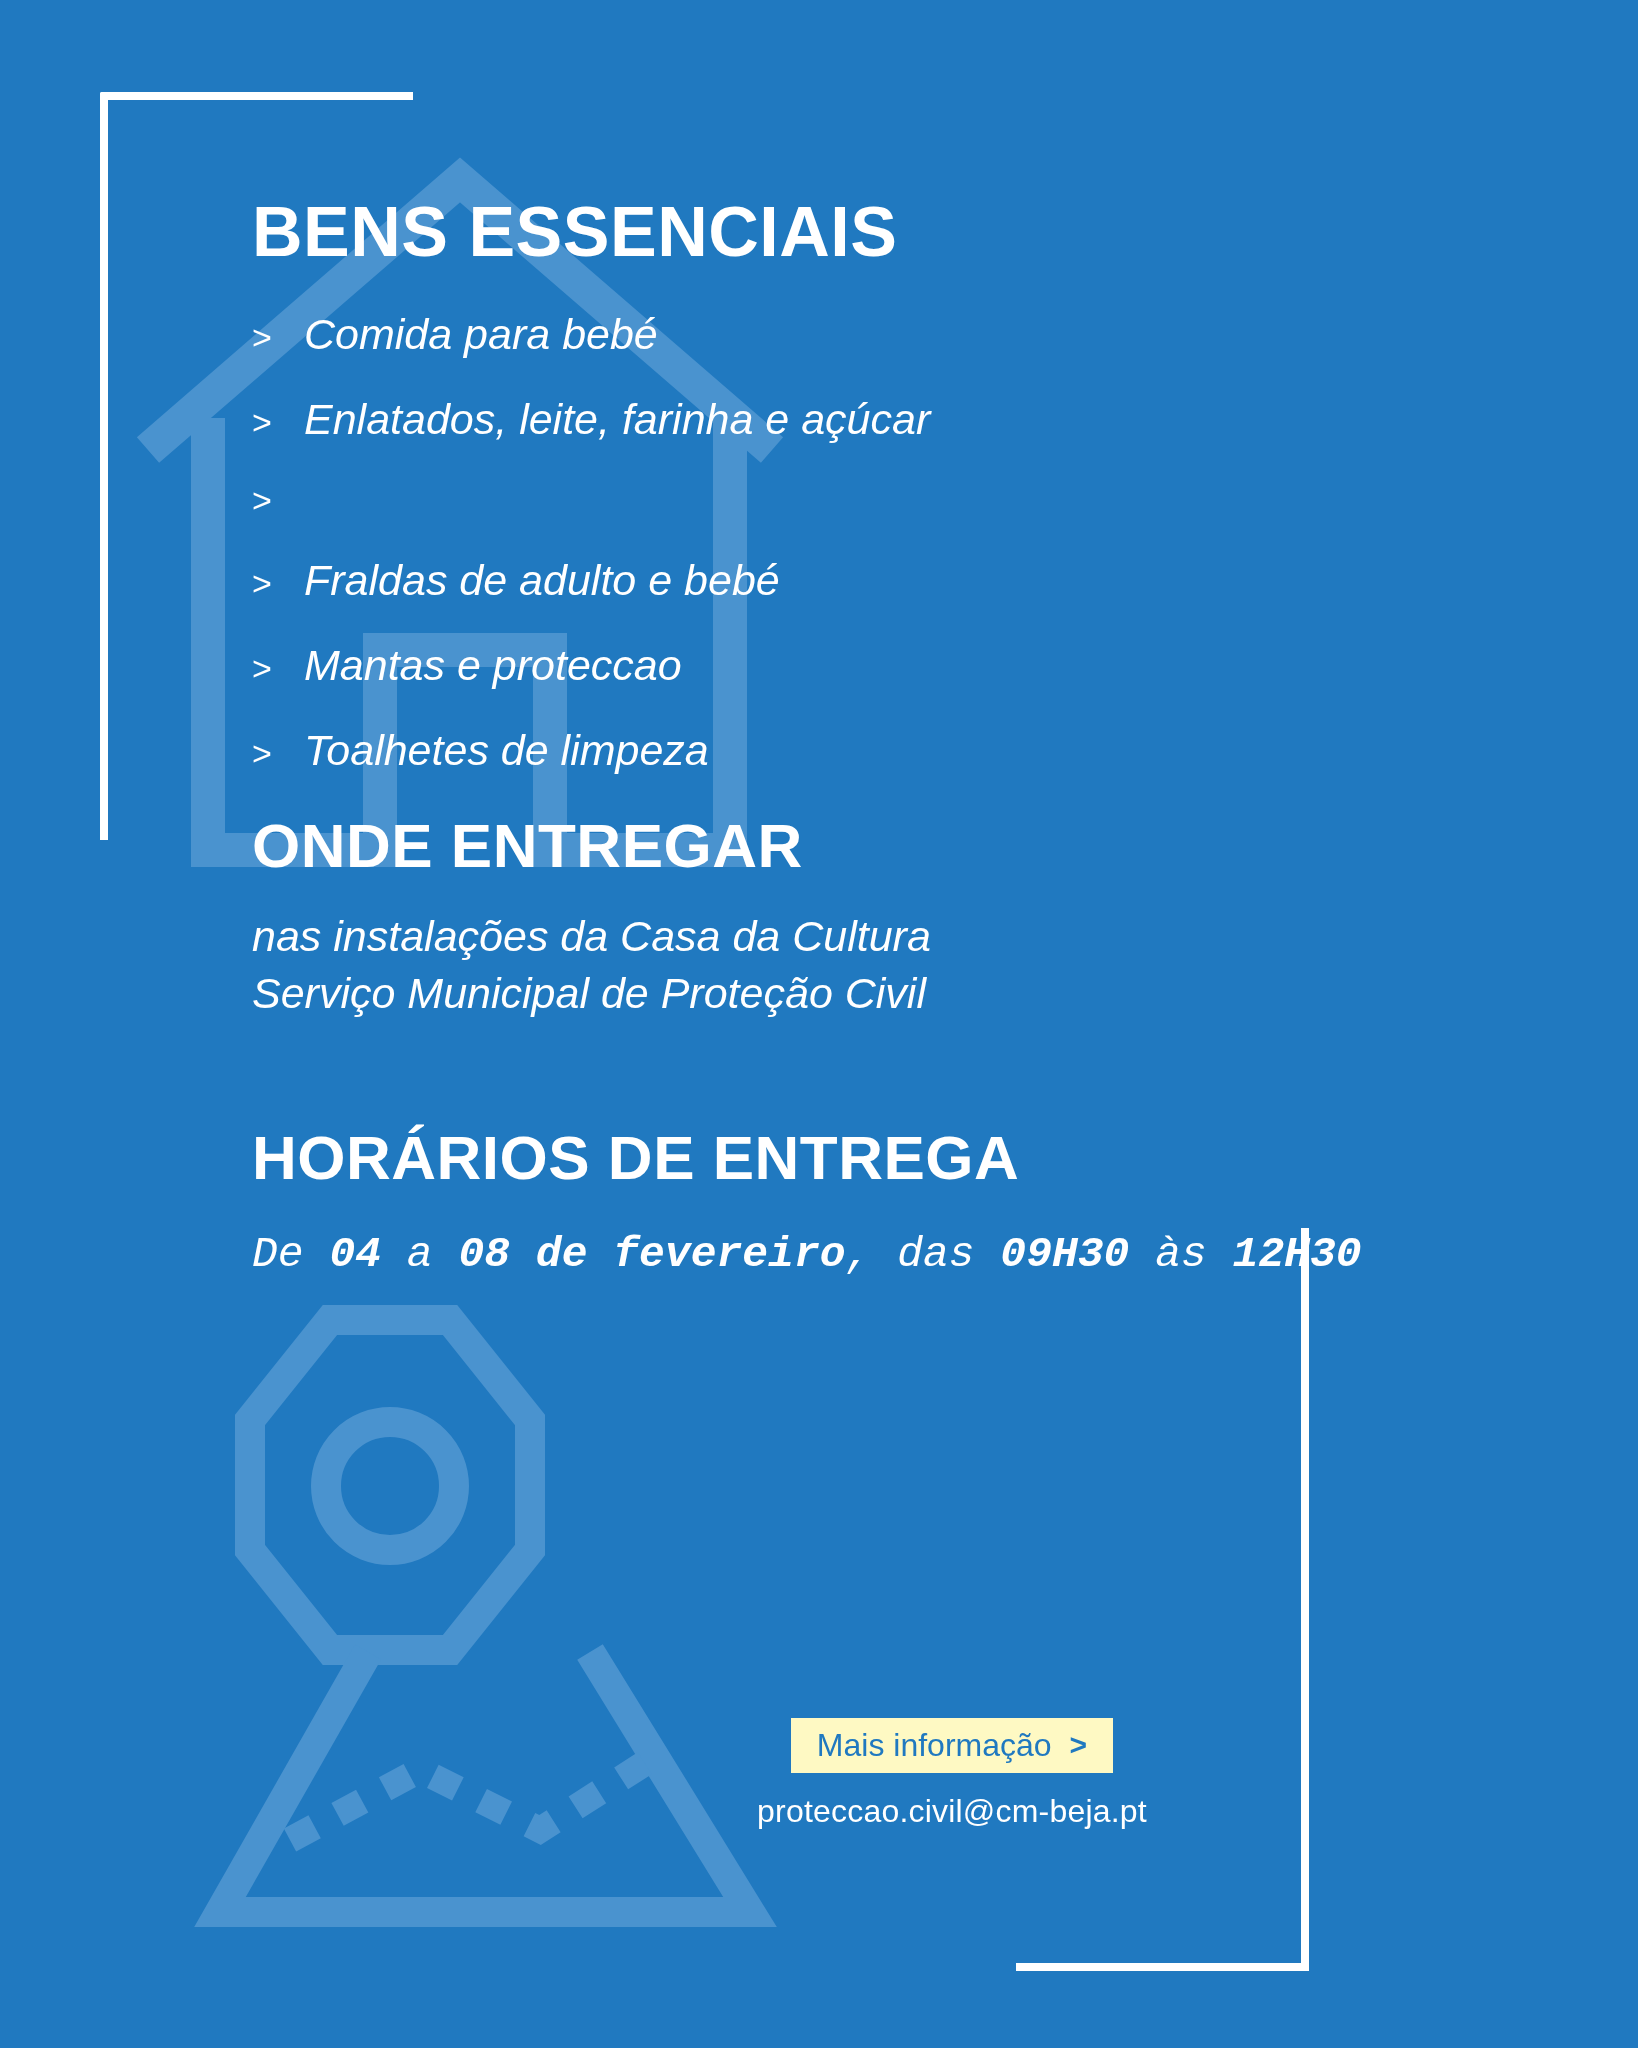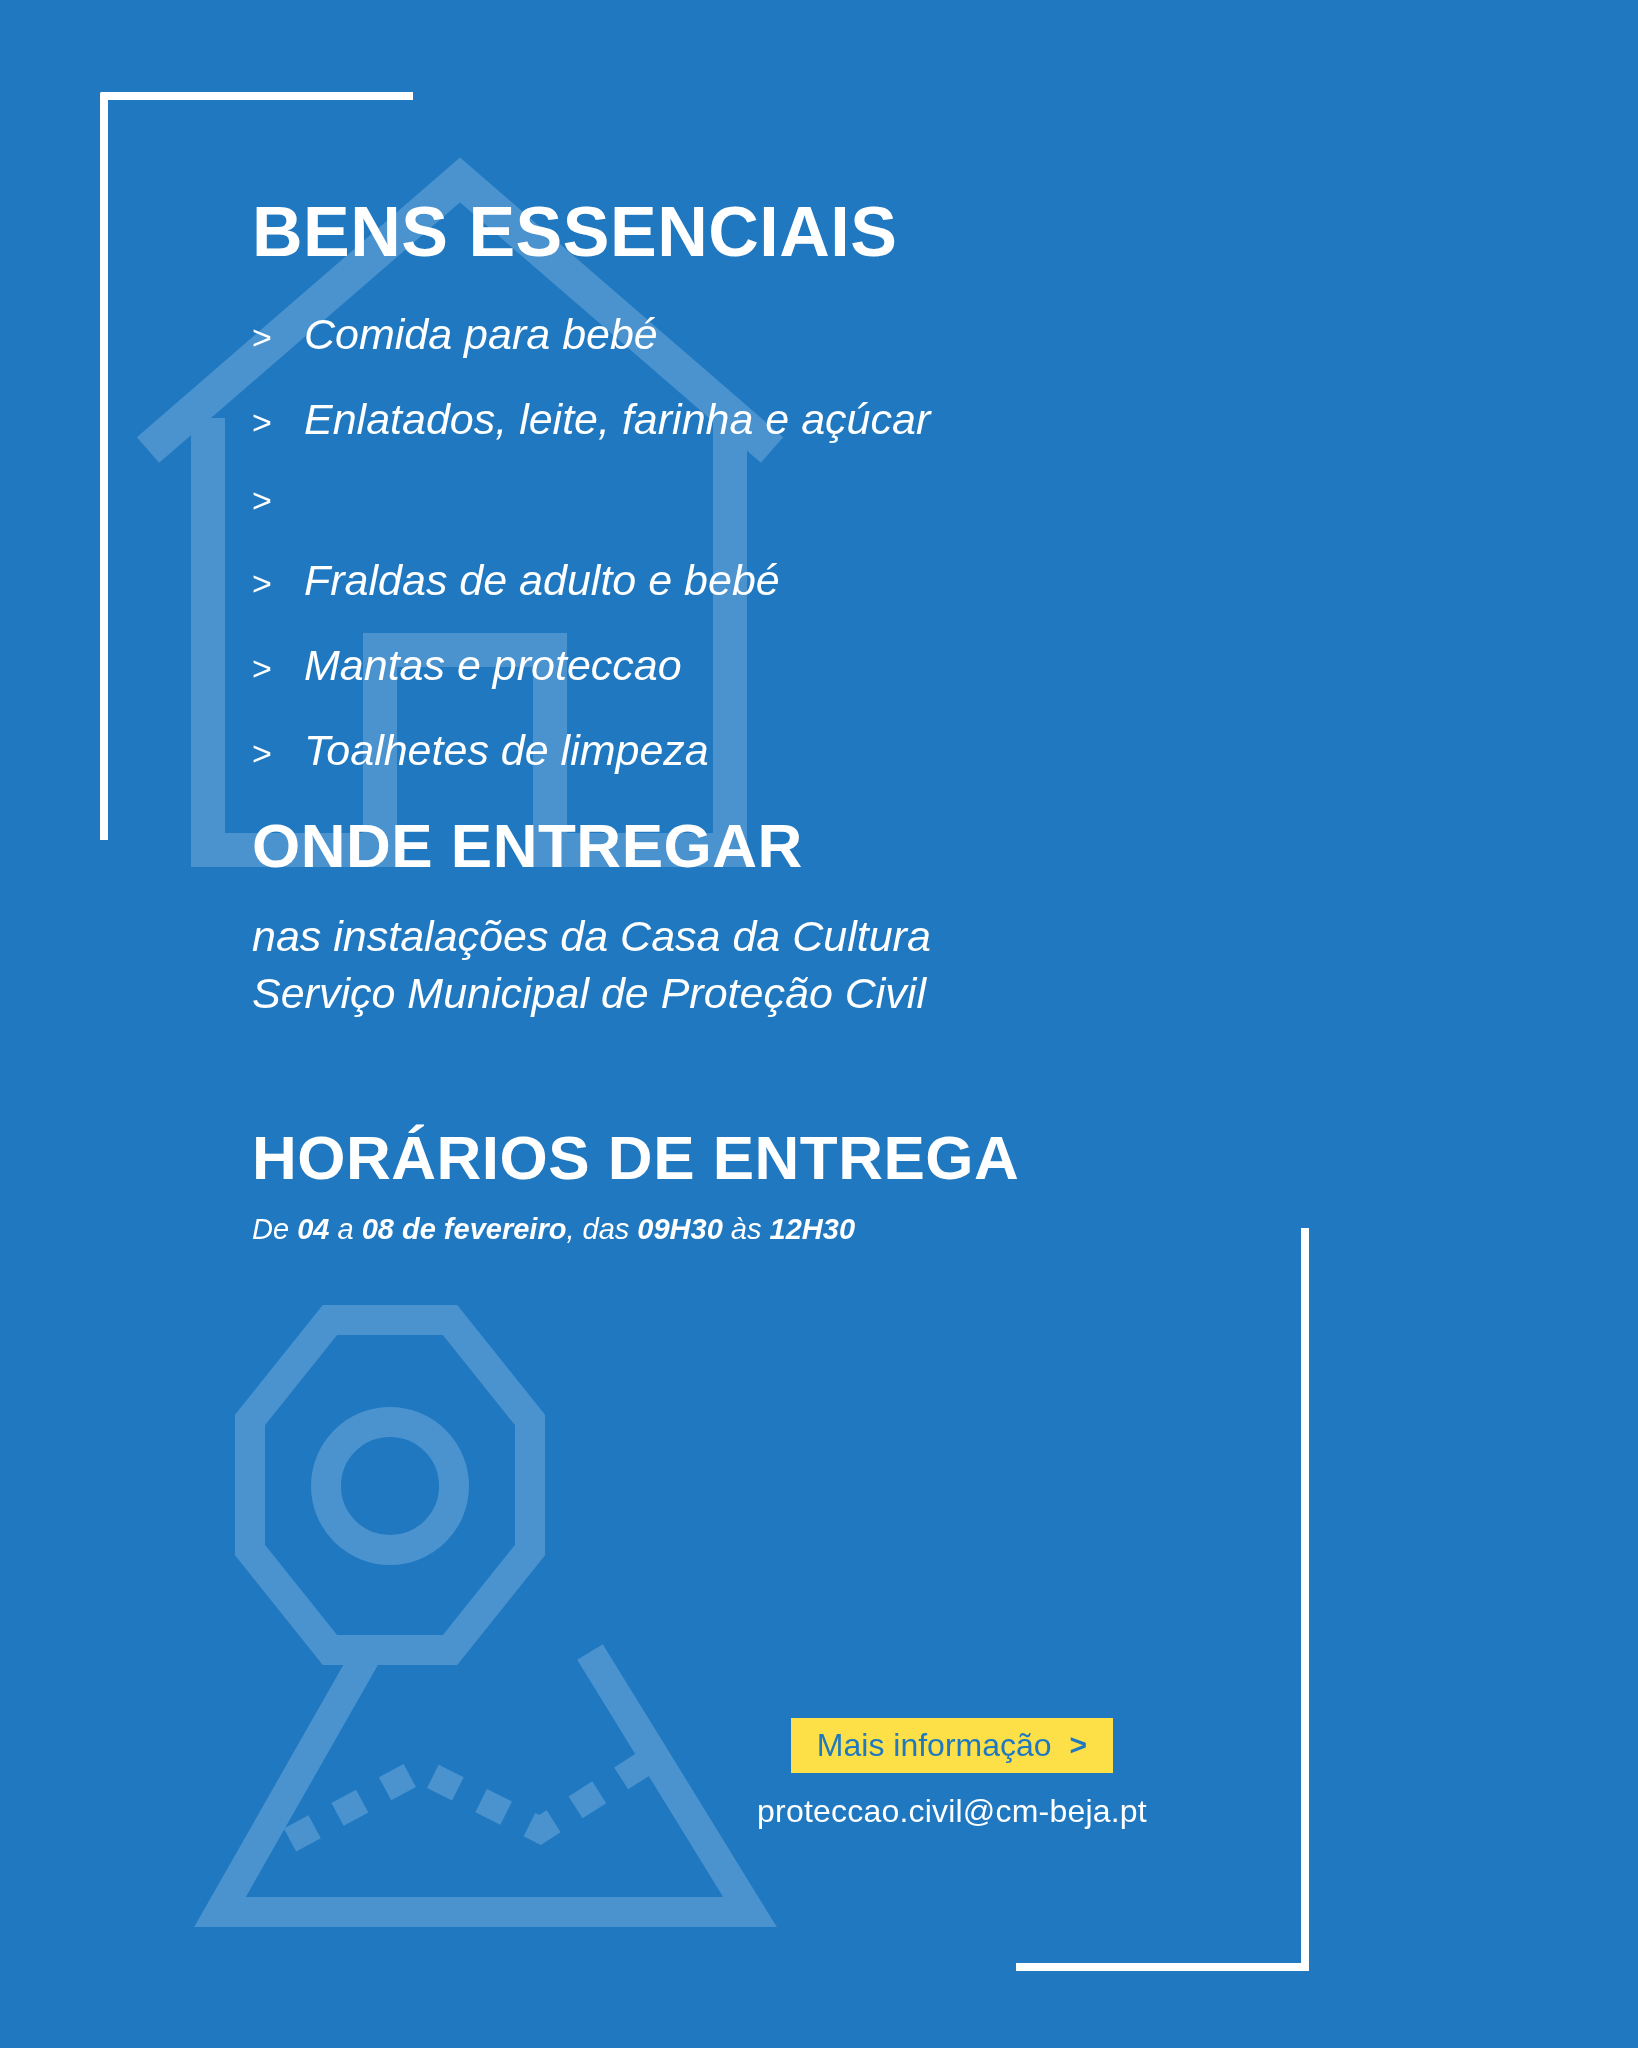--- a/index.html
+++ b/index.html
@@ -120,43 +120,44 @@
     color: #ffffff;
     font-style: italic;
     font-size: 43px;
     line-height: 1.32;
   }
 
   .block-horarios {
     margin-top: 104px;
   }
   .schedule-line {
-    margin-top: 22px;
+    margin-top: 39px;
     color: #ffffff;
     font-style: italic;
-    font-size: 29px;
+    font-size: 43px;
     line-height: 1.2;
+    font-family: Liberation Mono, monospace;
   }
   .schedule-line b {
     font-weight: bold;
   }
 
   
   .contact {
     position: absolute;
     right: 192px;
     top: 1718px;
     width: 520px;
     text-align: center;
   }
   .more-info-badge {
     display: inline-flex;
     align-items: center;
     gap: 18px;
-    background: #fde047;
+    background: #fef9c3;
     color: #2079c0;
     padding: 11px 26px 12px 26px;
     font-size: 32px;
     line-height: 1;
     white-space: nowrap;
   }
   .more-info-badge .arrow {
     font-size: 30px;
     font-weight: bold;
   }

